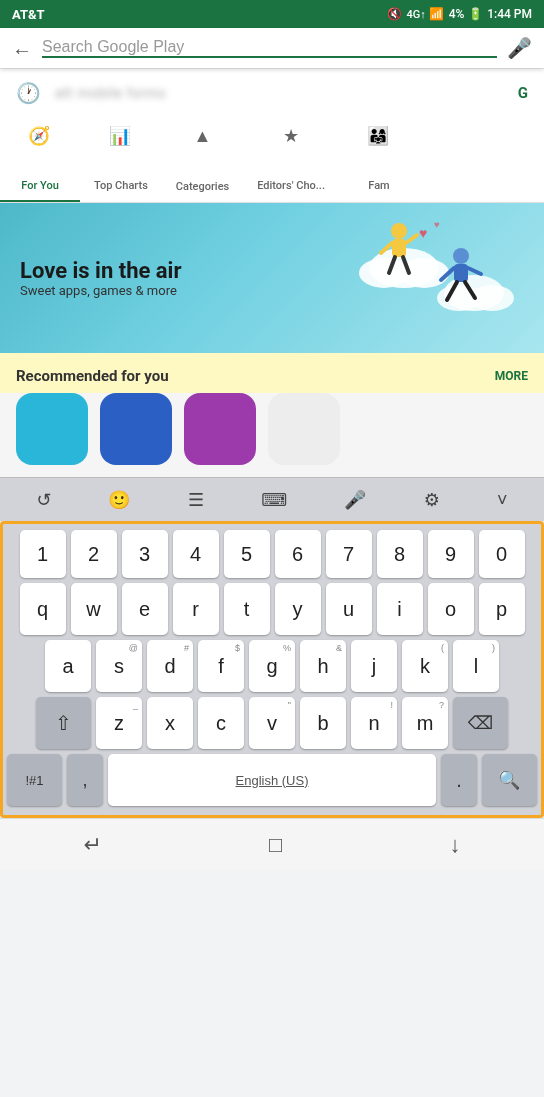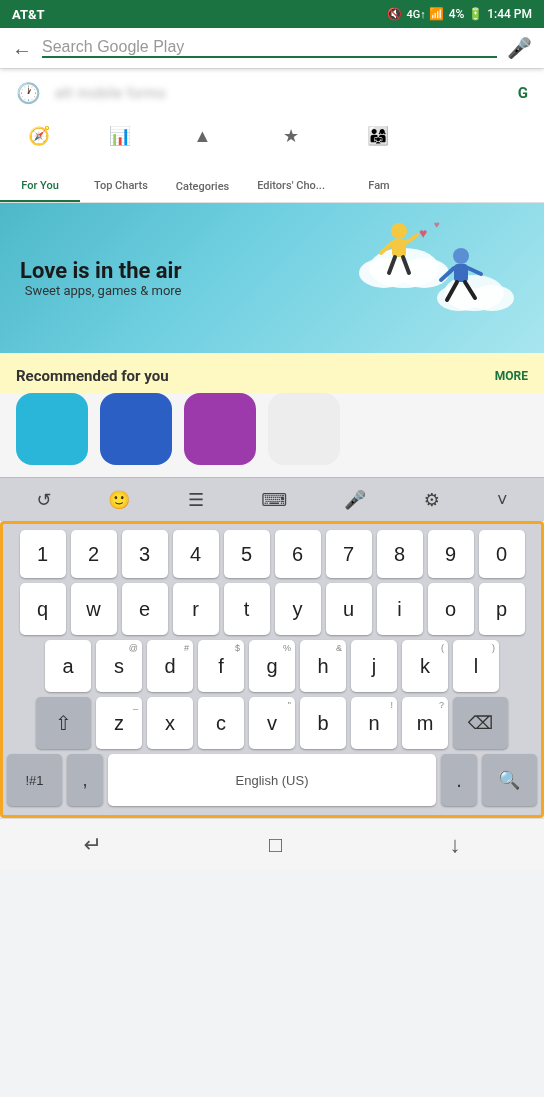--- a/index.html
+++ b/index.html
@@ -100,21 +100,21 @@
     
     .banner {
       background: linear-gradient(135deg, #4db8c9 0%, #6ecfe0 40%, #a8e6ef 100%);
       height: 150px;
       position: relative;
       overflow: hidden;
       display: flex;
       align-items: center;
       padding: 20px;
     }
-    .banner-text { z-index: 2; text-align: right; }
+    .banner-text { z-index: 2; }
     .banner-title { font-size: 22px; font-weight: 700; color: #1a1a1a; }
     .banner-subtitle { font-size: 13px; color: #333; }
     .banner-illustration {
       position: absolute;
       right: 20px;
       top: 10px;
       width: 200px;
       height: 130px;
     }
 
@@ -207,20 +207,21 @@
     .key.action-key {
       background: #b0b4bc;
       color: #333;
       font-size: 14px;
     }
     .key.space-key {
       flex: 1;
       height: 52px;
       font-size: 13px;
       color: #555;
+      text-decoration: underline;
     }
     .key.shift-key {
       width: 55px;
       height: 52px;
       font-size: 20px;
     }
     .key.backspace-key {
       width: 55px;
       height: 52px;
       font-size: 18px;

